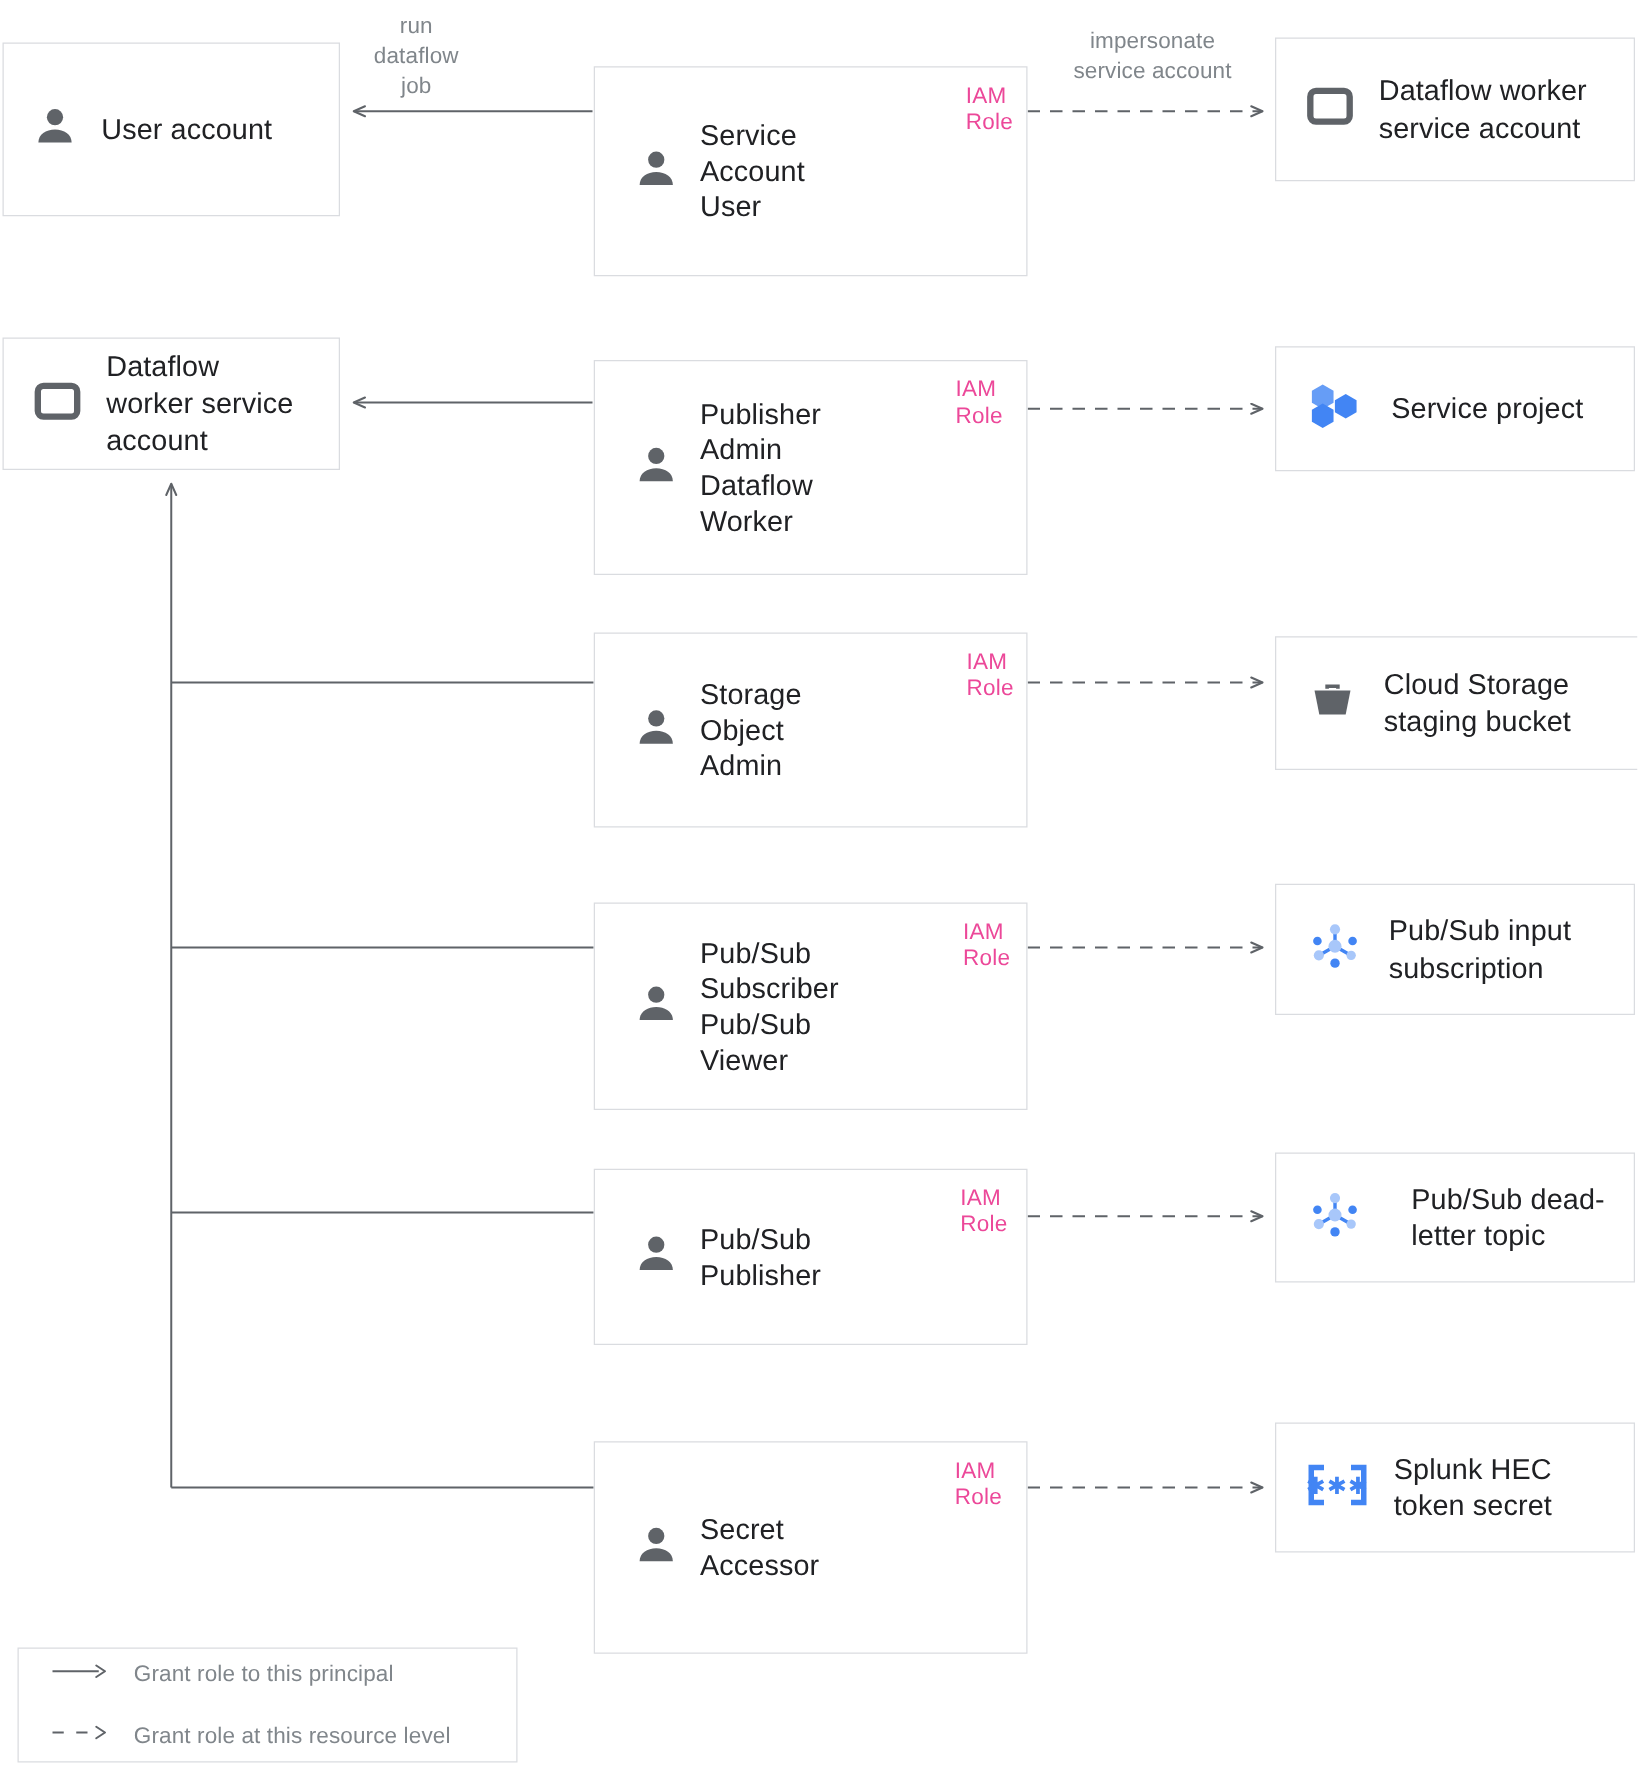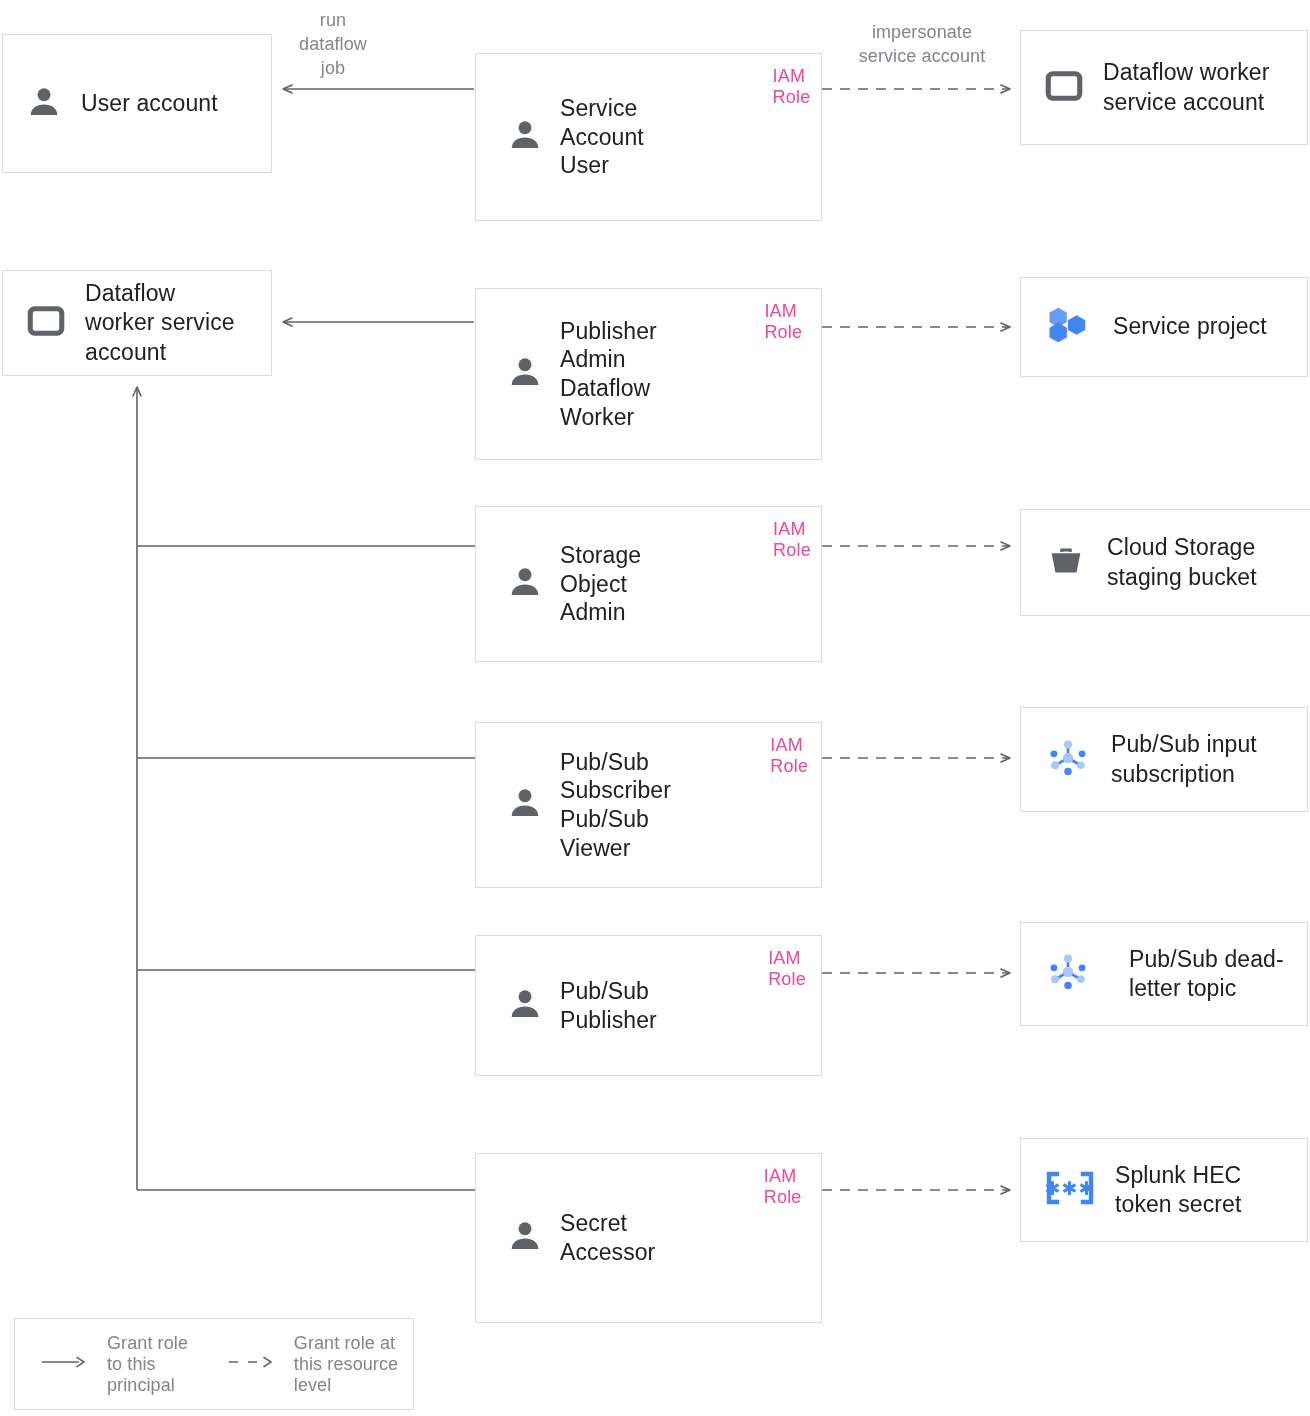--- a/index.html
+++ b/index.html
@@ -107,21 +107,21 @@
   #legend {
     position: absolute;
     left: 14px;
     top: 1318px;
     width: 400px;
     height: 92px;
     box-sizing: border-box;
     border: 1px solid #dadce0;
     background: #ffffff;
     display: flex;
-    flex-direction: row;
+    flex-direction: column;
     justify-content: center;
     gap: 28px;
     padding-left: 26px;
   }
   .legend-row {
     display: flex;
     align-items: center;
     gap: 20px;
   }
   .legend-row .lg-text {

